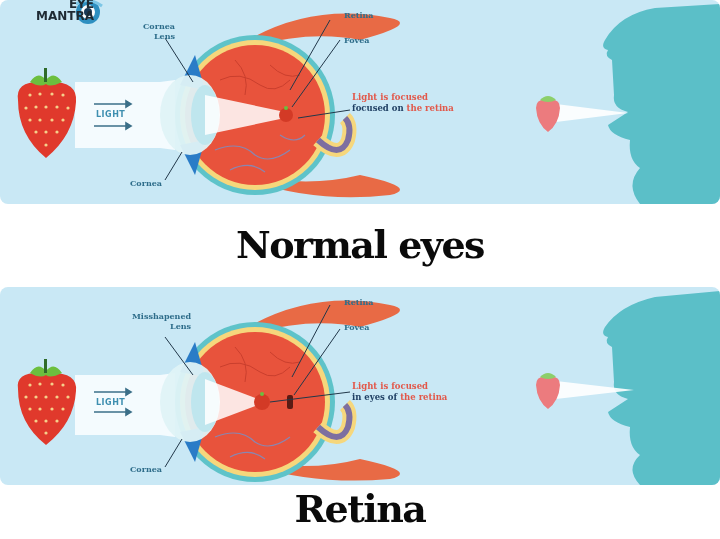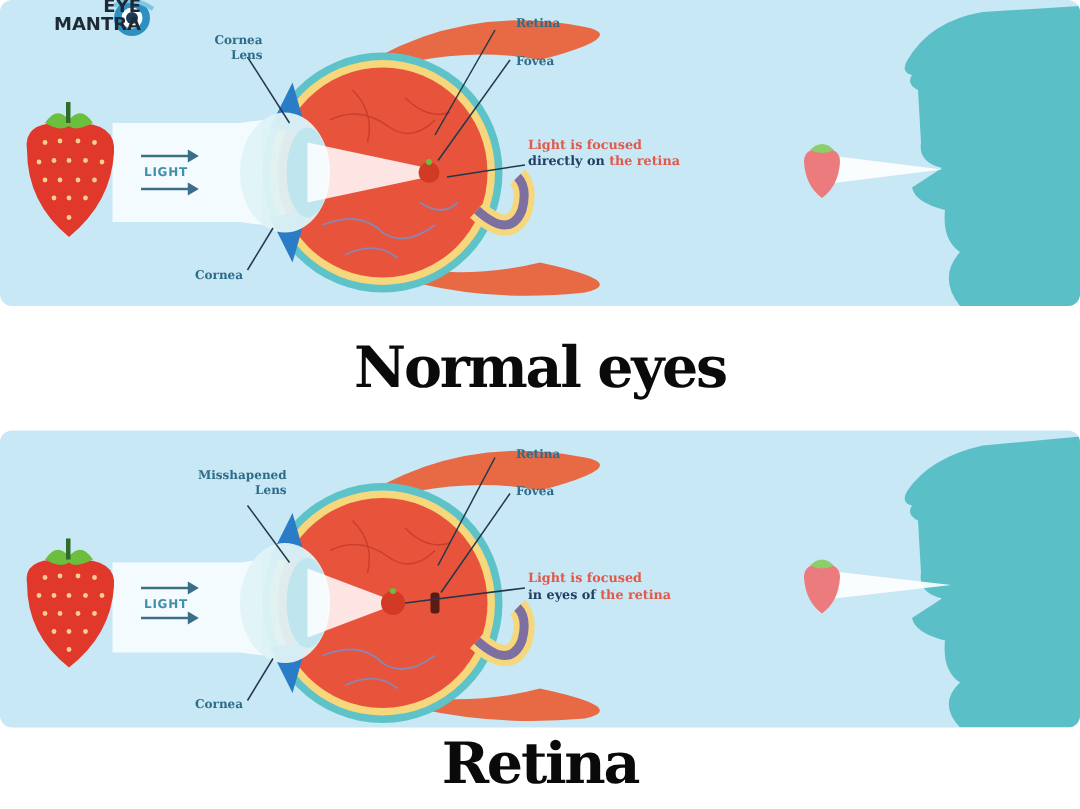--- a/index.html
+++ b/index.html
@@ -119,21 +119,21 @@
   <div class="label" style="left:143px; top:21px;">
     <div>Cornea</div>
     <div>Lens</div>
   </div>
   <div class="label" style="left:130px; top:178px;">Cornea</div>
   <div class="label" style="left:344px; top:10px;">Retina</div>
   <div class="label" style="left:344px; top:35px;">Fovea</div>
   <div class="light-lbl" style="left:96px; top:110px;">LIGHT</div>
   <div class="note" style="left:352px; top:92px;">
     <div class="red">Light is focused</div>
-    <div><span class="navy">directly on </span><span class="red">the retina</span></div>
+    <div><span class="navy">focused on </span><span class="red">the retina</span></div>
   </div>
 </div>
 
 <div class="caption" style="top:222px; font-size:38px;text-align:center;">Normal eyes</div>
 
 <div class="panel" style="top:287px; height:198px;">
   <svg width="720" height="198" viewBox="0 0 720 198">
     <path d="M75 88 L160 88 L175 86 L175 150 L160 148 L75 148 Z" fill="#f4fbfe"></path>
     <g>
       <path d="M18 102 Q15 84 45 86 Q78 84 76 104 Q74 136 46 158 Q18 136 18 102 Z" fill="#e0392c"></path>

